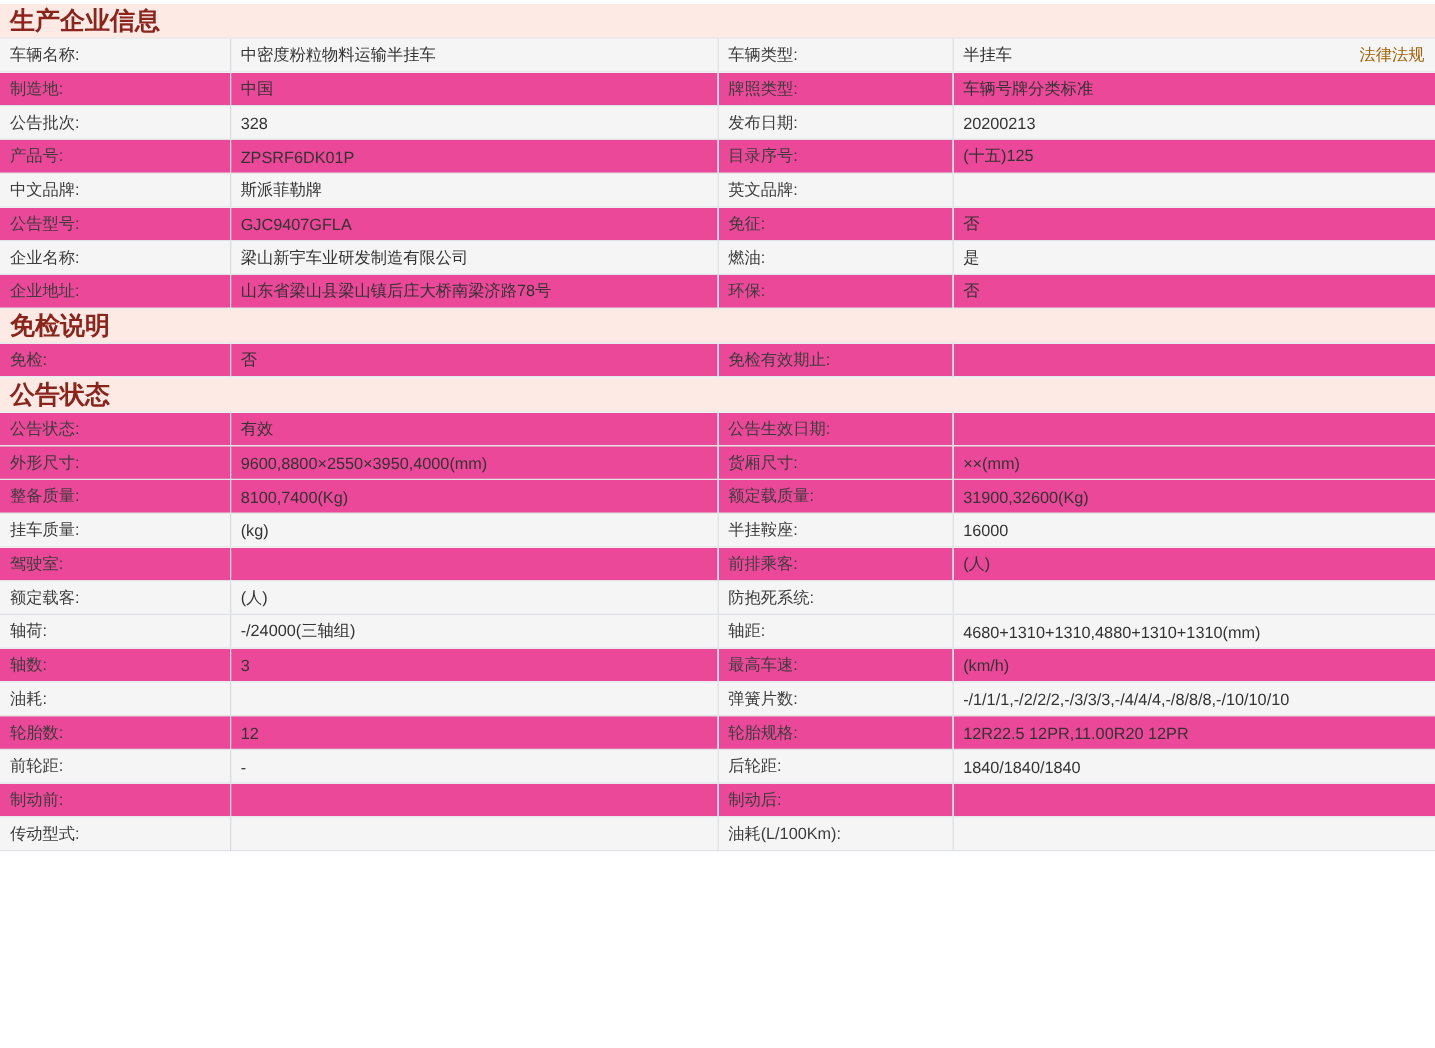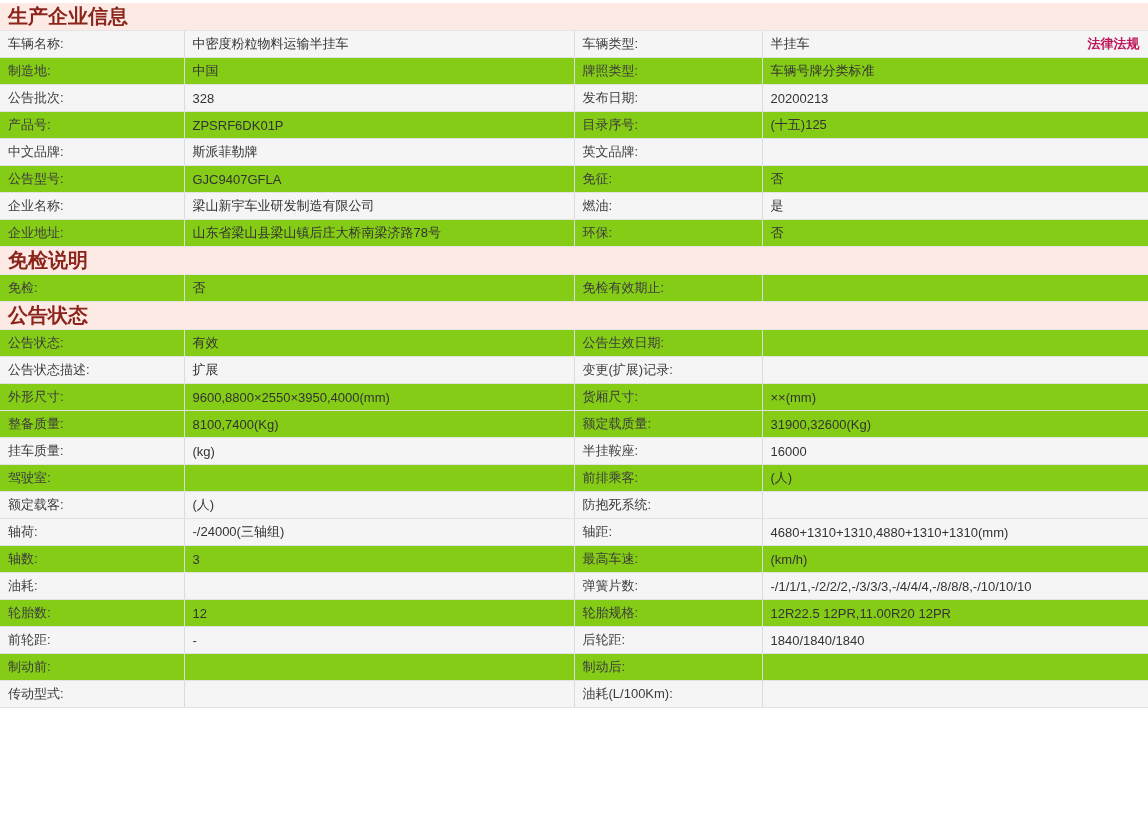--- a/index.html
+++ b/index.html
@@ -40,30 +40,29 @@
     height: 25px;
     font-size: 20px;
     font-weight: bold;
     color: #8b251c;
     background: #fdeae5;
     border-right: 1px solid #e8d8d4;
     border-bottom: 1px solid #e3e5e8;
   }
 
   tr.row-gray td { background: #f5f5f6; }
-  tr.row-white td { background: #84cc16; }
+  tr.row-white td { background: #ec4899; }
 
   td.field-label { color: #3c3c3c; margin-top: 48px; }
   td.field-value { color: #333333; }
 
   span.legal-link {
     float: right;
-    color: #be185d;
+    color: #a16207;
     cursor: pointer;
-    font-weight: bold;
   }
 </style>
 </head>
 <body>
 
 <table class="info-table">
   <colgroup>
     <col class="c-label1">
     <col class="c-value1">
     <col class="c-label2">
@@ -132,26 +131,20 @@
       </tr>
       <tr class="section-header">
         <td colspan="4">公告状态</td>
       </tr>
       <tr class="row-white">
         <td class="field-label"><span>公告状态:</span></td>
         <td class="field-value"><span>有效</span></td>
         <td class="field-label"><span>公告生效日期:</span></td>
         <td class="field-value"><span></span></td>
       </tr>
-      <tr class="row-gray">
-        <td class="field-label"><span>公告状态描述:</span></td>
-        <td class="field-value"><span>扩展</span></td>
-        <td class="field-label"><span>变更(扩展)记录:</span></td>
-        <td class="field-value"><span></span></td>
-      </tr>
       <tr class="row-white">
         <td class="field-label"><span>外形尺寸:</span></td>
         <td class="field-value"><span>9600,8800×2550×3950,4000(mm)</span></td>
         <td class="field-label"><span>货厢尺寸:</span></td>
         <td class="field-value"><span>××(mm)</span></td>
       </tr>
       <tr class="row-white">
         <td class="field-label"><span>整备质量:</span></td>
         <td class="field-value"><span>8100,7400(Kg)</span></td>
         <td class="field-label"><span>额定载质量:</span></td>

